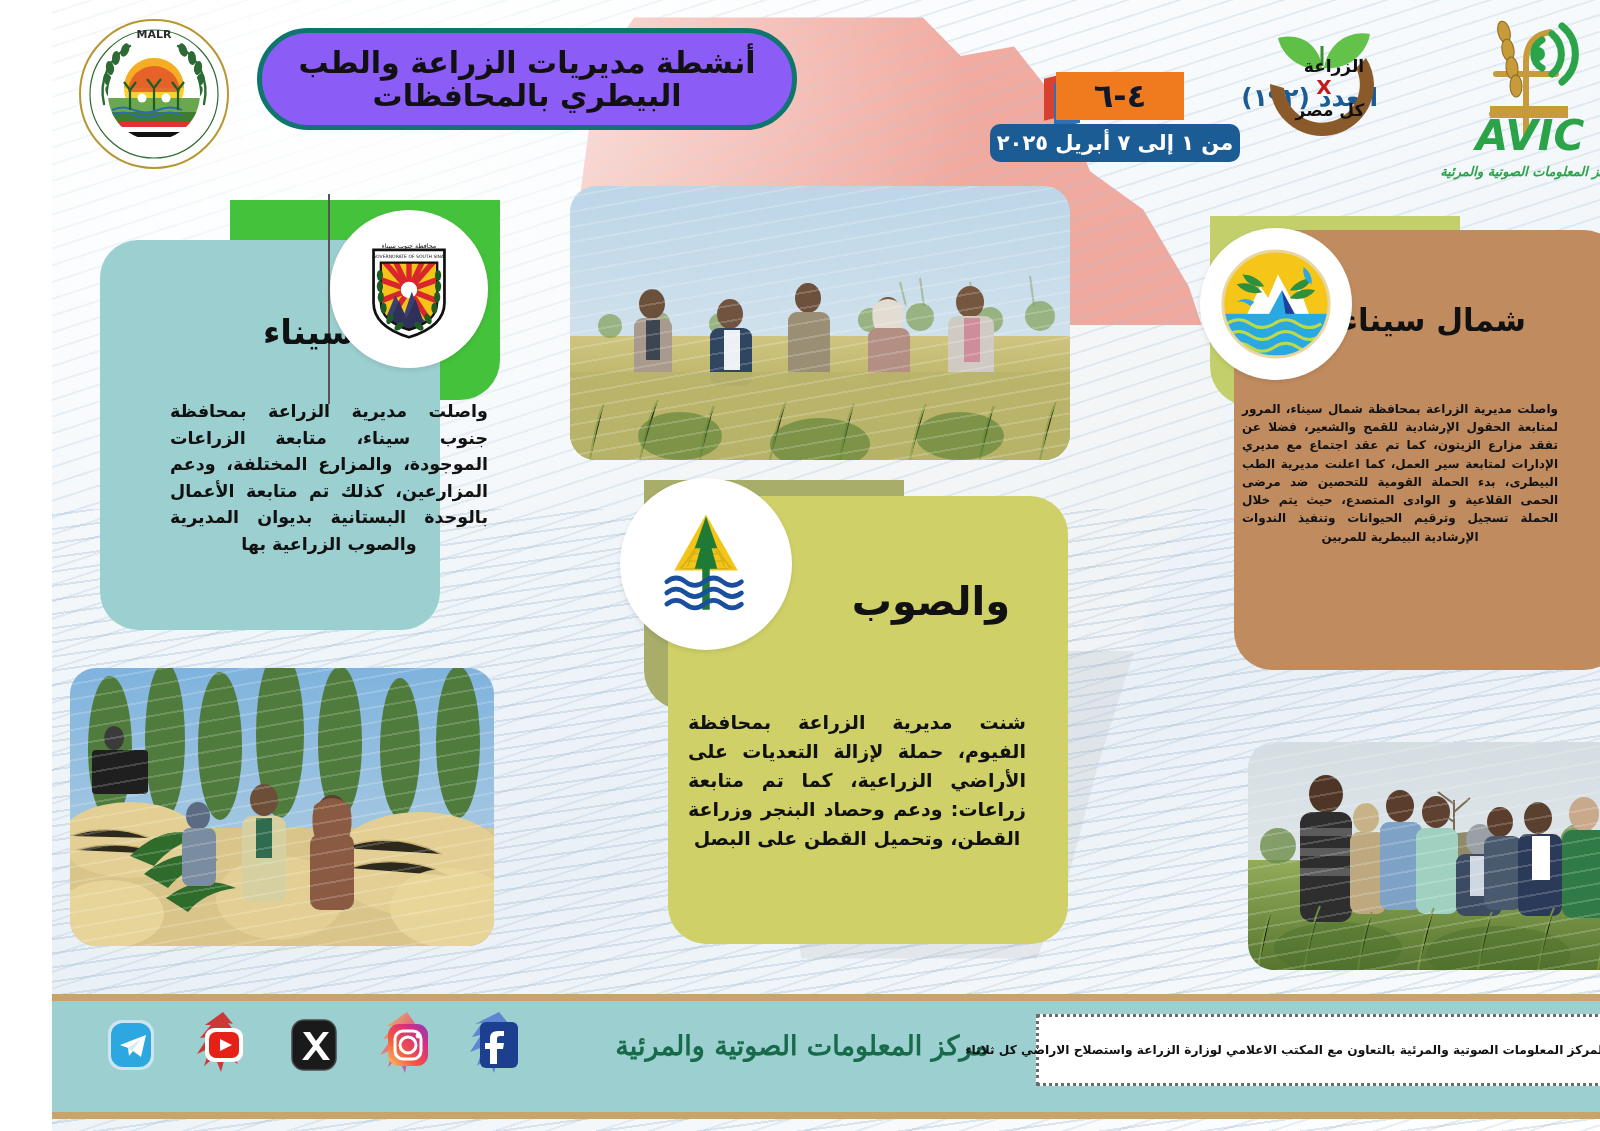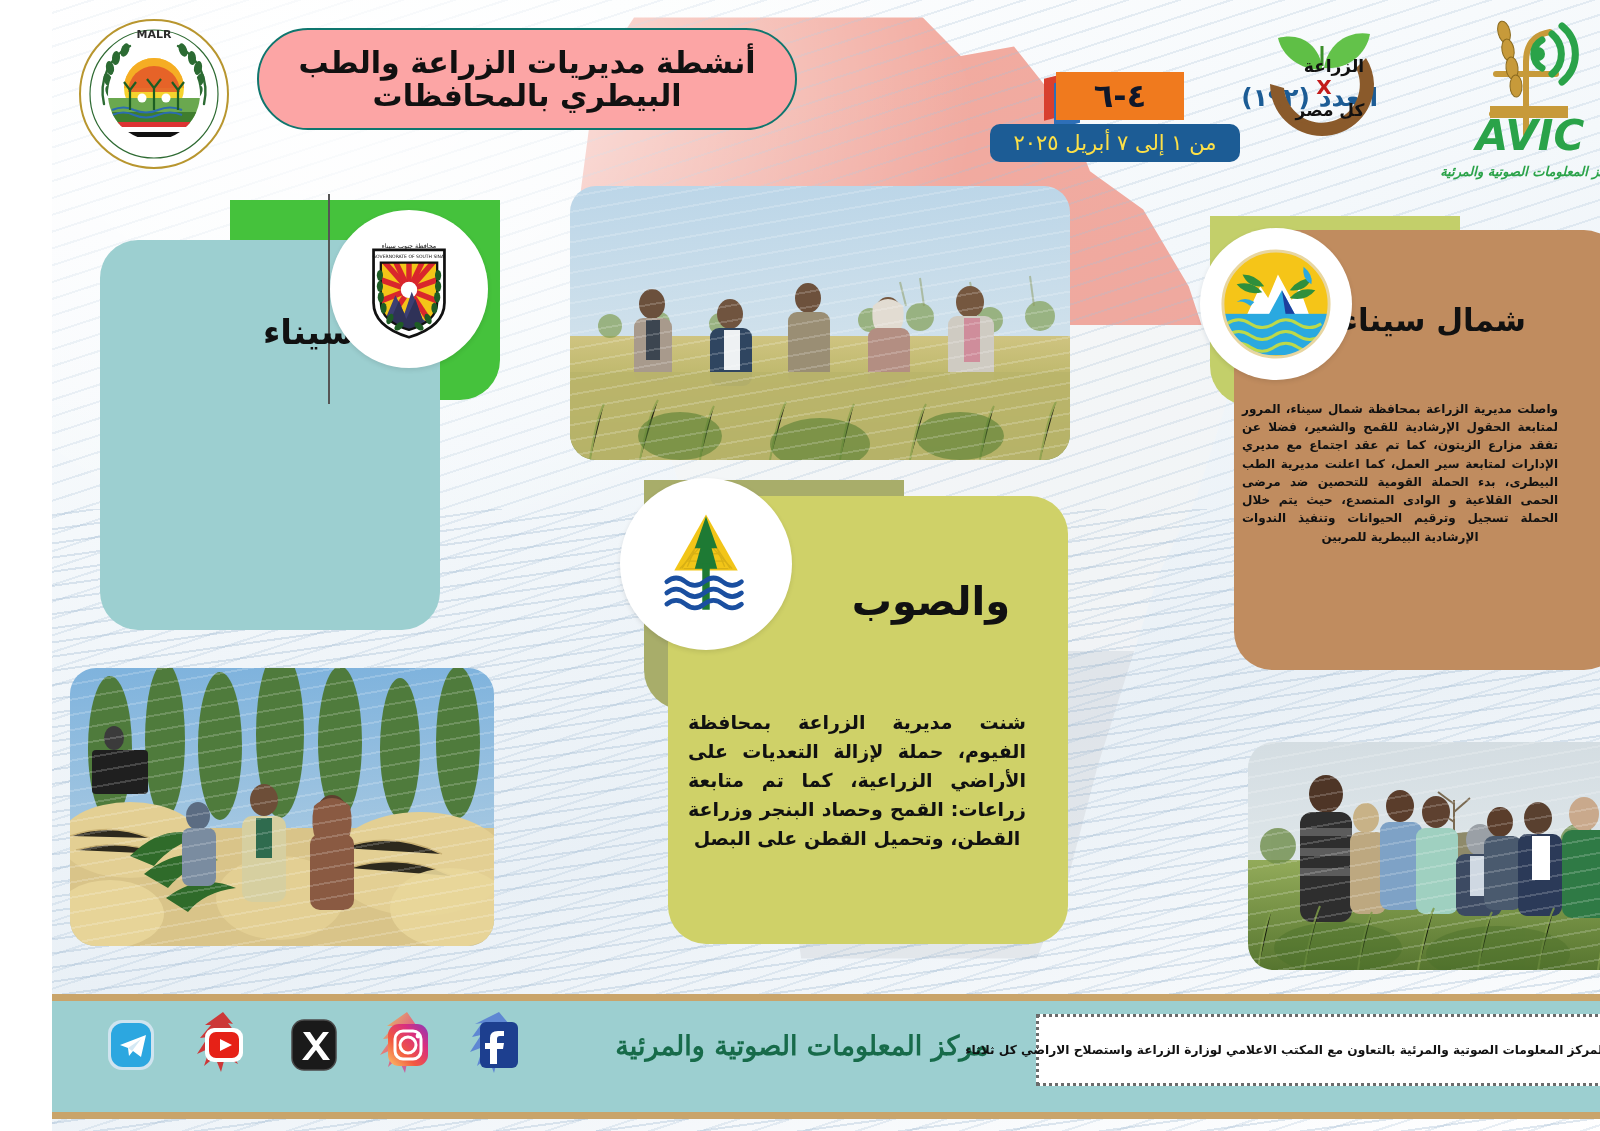--- a/index.html
+++ b/index.html
@@ -60,21 +60,21 @@
   .mb2 { position:absolute; left:0; top:33%;  width:100%; height:34%; background:#f6f6f6; }
   .mb3 { position:absolute; left:0; top:67%;  width:100%; height:33%; background:#d8dce1; }
 
   
   .malr-logo {
     position:absolute; left:26px; top:18px; width:152px; height:152px;
     border-radius:50%;
   }
   .title-pill {
     position:absolute; left:205px; top:28px; width:540px; height:102px;
-    background:#fca5a5; border:2px solid #0f766e; border-radius:52px;
+    background:#8b5cf6; border:5px solid #0f766e; border-radius:52px;
     display:flex; align-items:center; justify-content:flex-start;
   }
   .title-pill span {
     font-size:30px; font-weight:bold; color:#111; letter-spacing:0px;
     text-align:center; line-height:1.1; padding:0 18px;
   }
   .issue-group { position:absolute; left:938px; top:72px; width:272px; height:80px; }
   .issue-blue-tab {
     position:absolute; right:182px; top:8px; width:26px; height:46px;
     background:#2e6fb7; transform: skewY(-14deg);
@@ -91,21 +91,21 @@
   .issue-num-txt {
     position:absolute; right:-116px; top:4px; width:120px; height:42px;
     display:flex; align-items:center; justify-content:flex-start;
     color:#1c5c95; font-weight:bold; font-size:25px; white-space:nowrap;
   }
   .date-pill {
     position:absolute; right:22px; top:52px; width:250px; height:38px;
     background:#1c5c95; border-radius:10px;
     display:flex; align-items:center; justify-content:center;
   }
-  .date-pill span { color:#fde047; font-weight:normal; font-size:21px; }
+  .date-pill span { color:#ffffff; font-weight:bold; font-size:21px; }
 
   .zeraa-logo { position:absolute; left:1196px; top:8px; width:148px; height:150px; }
   .avic-logo  { position:absolute; left:1378px; top:2px; width:200px; height:182px;font-style:italic; }
 
   
   .card { position:absolute; }
   .card-accent {
     position:absolute; border-radius:40px;
   }
   .card-body {
@@ -385,20 +385,21 @@
       </g>
     </svg>
     <div class="photo-overlay"></div>
   </div>
 
   <div class="card" id="card-south">
     <div class="card-accent" id="south-accent"></div>
     <div class="card-body" id="south-body"></div>
     <div id="south-divider"></div>
     <div class="card-title" id="south-title">جنوب سيناء</div>
+    <div class="card-text" id="south-text">واصلت مديرية الزراعة بمحافظة جنوب سيناء، متابعة الزراعات الموجودة، والمزارع المختلفة، ودعم المزارعين، كذلك تم متابعة الأعمال بالوحدة البستانية بديوان المديرية والصوب الزراعية بها</div>
     <div class="logo-bubble" id="south-bubble">
       <svg viewBox="0 0 110 118" width="100" height="108">
         <path d="M16 16 H94 V74 Q94 100 55 112 Q16 100 16 74 Z" fill="#ffffff" stroke="#111" stroke-width="3"></path>
         <clipPath id="ssShield">
             <path d="M24 30 H86 V74 Q86 94 55 104 Q24 94 24 74 Z"></path>
           </clipPath>
         <g clip-path="url(#ssShield)">
           <rect x="24" y="30" width="62" height="74" fill="#f4c518"></rect>
           <g stroke="#d9262c" stroke-width="6">
             <path d="M55 60 L20 20"></path>
@@ -472,21 +473,21 @@
         </g>
         <circle cx="60" cy="60" r="54" fill="none" stroke="#e8d6a0" stroke-width="3"></circle>
       </svg>
     </div>
   </div>
 
   <div class="card" id="card-fayoum">
     <div class="card-accent" id="fayoum-accent"></div>
     <div class="card-body" id="fayoum-body"></div>
     <div class="card-title" id="fayoum-title">والصوب</div>
-    <div class="card-text" id="fayoum-text">شنت مديرية الزراعة بمحافظة الفيوم، حملة لإزالة التعديات على الأراضي الزراعية، كما تم متابعة زراعات: القمح وحصاد البنجر وزراعة القطن، وتحميل القطن على البصل</div>
+    <div class="card-text" id="fayoum-text">شنت مديرية الزراعة بمحافظة الفيوم، حملة لإزالة التعديات على الأراضي الزراعية، كما تم متابعة زراعات: ودعم وحصاد البنجر وزراعة القطن، وتحميل القطن على البصل</div>
     <div class="logo-bubble" id="fayoum-bubble">
       <svg viewBox="0 0 120 130" width="112" height="122">
         <path d="M60 12 L94 72 L26 72 Z" fill="#f2c518"></path>
         <g stroke="#d8b015" stroke-width="1.4">
           <path d="M60 20 L40 68"></path>
             <path d="M60 20 L80 68"></path>
           <path d="M60 30 L34 70"></path>
             <path d="M60 30 L86 70"></path>
           <path d="M60 40 L32 70"></path>
             <path d="M60 40 L88 70"></path>

